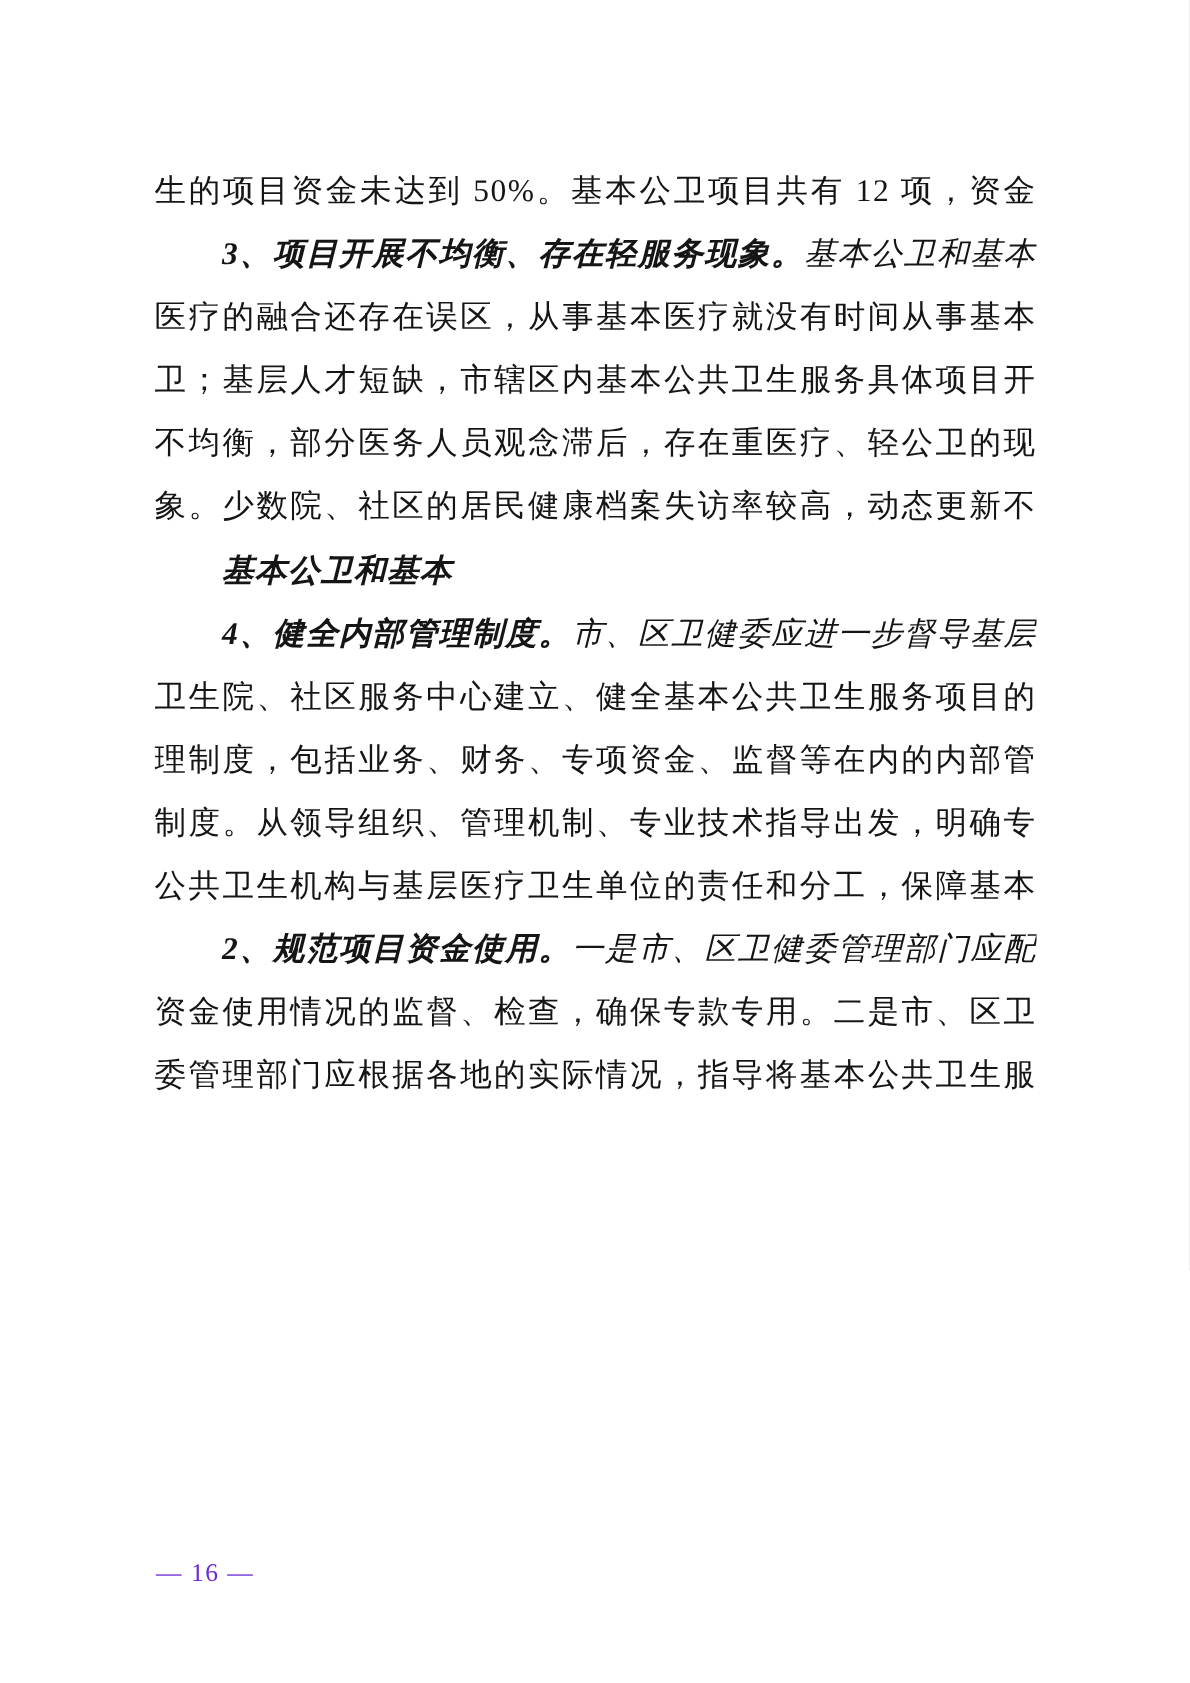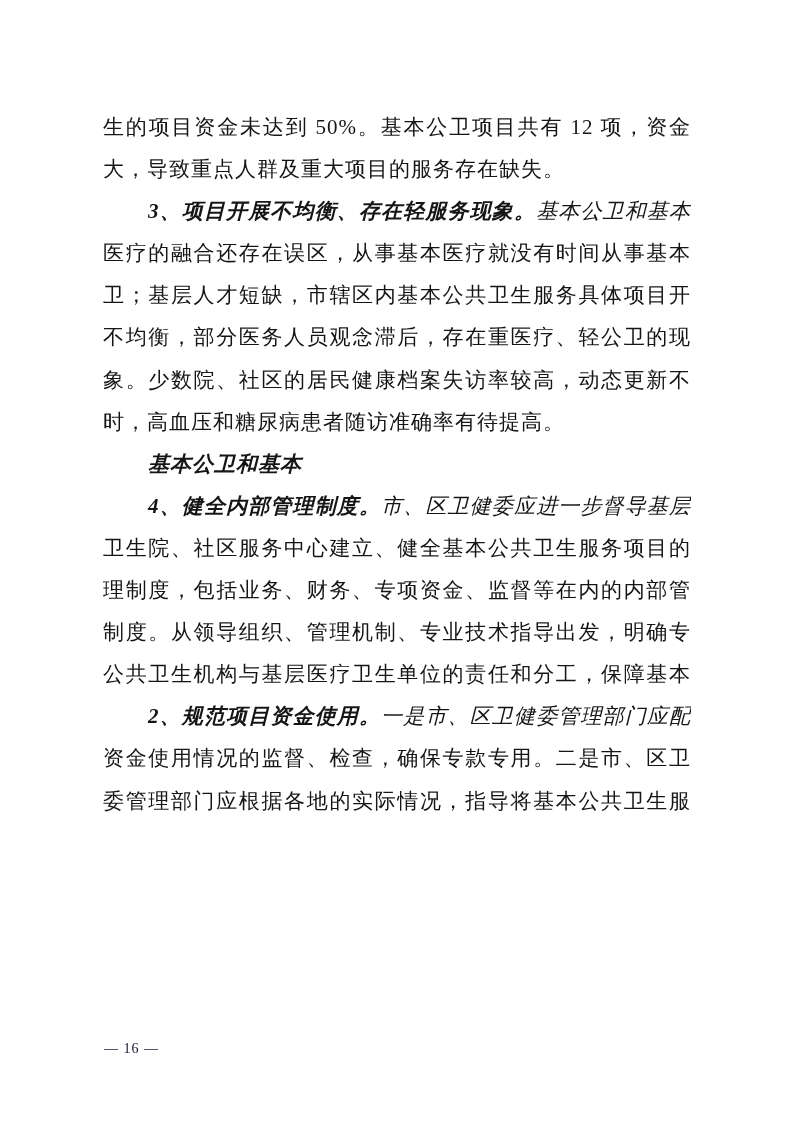--- a/index.html
+++ b/index.html
@@ -43,40 +43,38 @@
     padding-left: 45px;
     font-style: italic;
   }
   .line .bold {
     font-weight: 700;
   }
   .page-footer {
     position: absolute;
     left: 104px;
     top: 1039px;
-    font-size: 14px;
+    font-size: 17px;
     line-height: 20px;
     letter-spacing: 1px;
-    color: #0f172a;
+    color: #6d28d9;
     font-family: "Liberation Serif", "DejaVu Serif", serif;
   }
 </style>
 </head>
 <body>
 
 <div class="page">
   <div class="text-block">
       <div class="line fill"><span class="regular">生的项目资金未达到 50%。基本公卫项目共有 12 项，资金分配</span></div>
-      <div class="line"><span class="regular">大，导致重点人群及重大项目的服务存在缺失。</span></div>
       <div class="line indent fill"><span class="bold">3、项目开展不均衡、存在轻服务现象。</span><span class="regular">基本公卫和基本</span></div>
       <div class="line fill"><span class="regular">医疗的融合还存在误区，从事基本医疗就没有时间从事基本公</span></div>
       <div class="line fill"><span class="regular">卫；基层人才短缺，市辖区内基本公共卫生服务具体项目开展</span></div>
       <div class="line fill"><span class="regular">不均衡，部分医务人员观念滞后，存在重医疗、轻公卫的现</span></div>
       <div class="line fill"><span class="regular">象。少数院、社区的居民健康档案失访率较高，动态更新不及</span></div>
-      <div class="line"><span class="regular">时，高血压和糖尿病患者随访准确率有待提高。</span></div>
       <div class="line indent"><span class="bold">基本公卫和基本</span></div>
       <div class="line indent fill"><span class="bold">4、健全内部管理制度。</span><span class="regular">市、区卫健委应进一步督导基层</span></div>
       <div class="line fill"><span class="regular">卫生院、社区服务中心建立、健全基本公共卫生服务项目的管</span></div>
       <div class="line fill"><span class="regular">理制度，包括业务、财务、专项资金、监督等在内的内部管理</span></div>
       <div class="line fill"><span class="regular">制度。从领导组织、管理机制、专业技术指导出发，明确专业</span></div>
       <div class="line fill"><span class="regular">公共卫生机构与基层医疗卫生单位的责任和分工，保障基本公</span></div>
       <div class="line indent fill"><span class="bold">2、规范项目资金使用。</span><span class="regular">一是市、区卫健委管理部门应配</span></div>
       <div class="line fill"><span class="regular">资金使用情况的监督、检查，确保专款专用。二是市、区卫健</span></div>
       <div class="line fill"><span class="regular">委管理部门应根据各地的实际情况，指导将基本公共卫生服务</span></div>
     </div>

